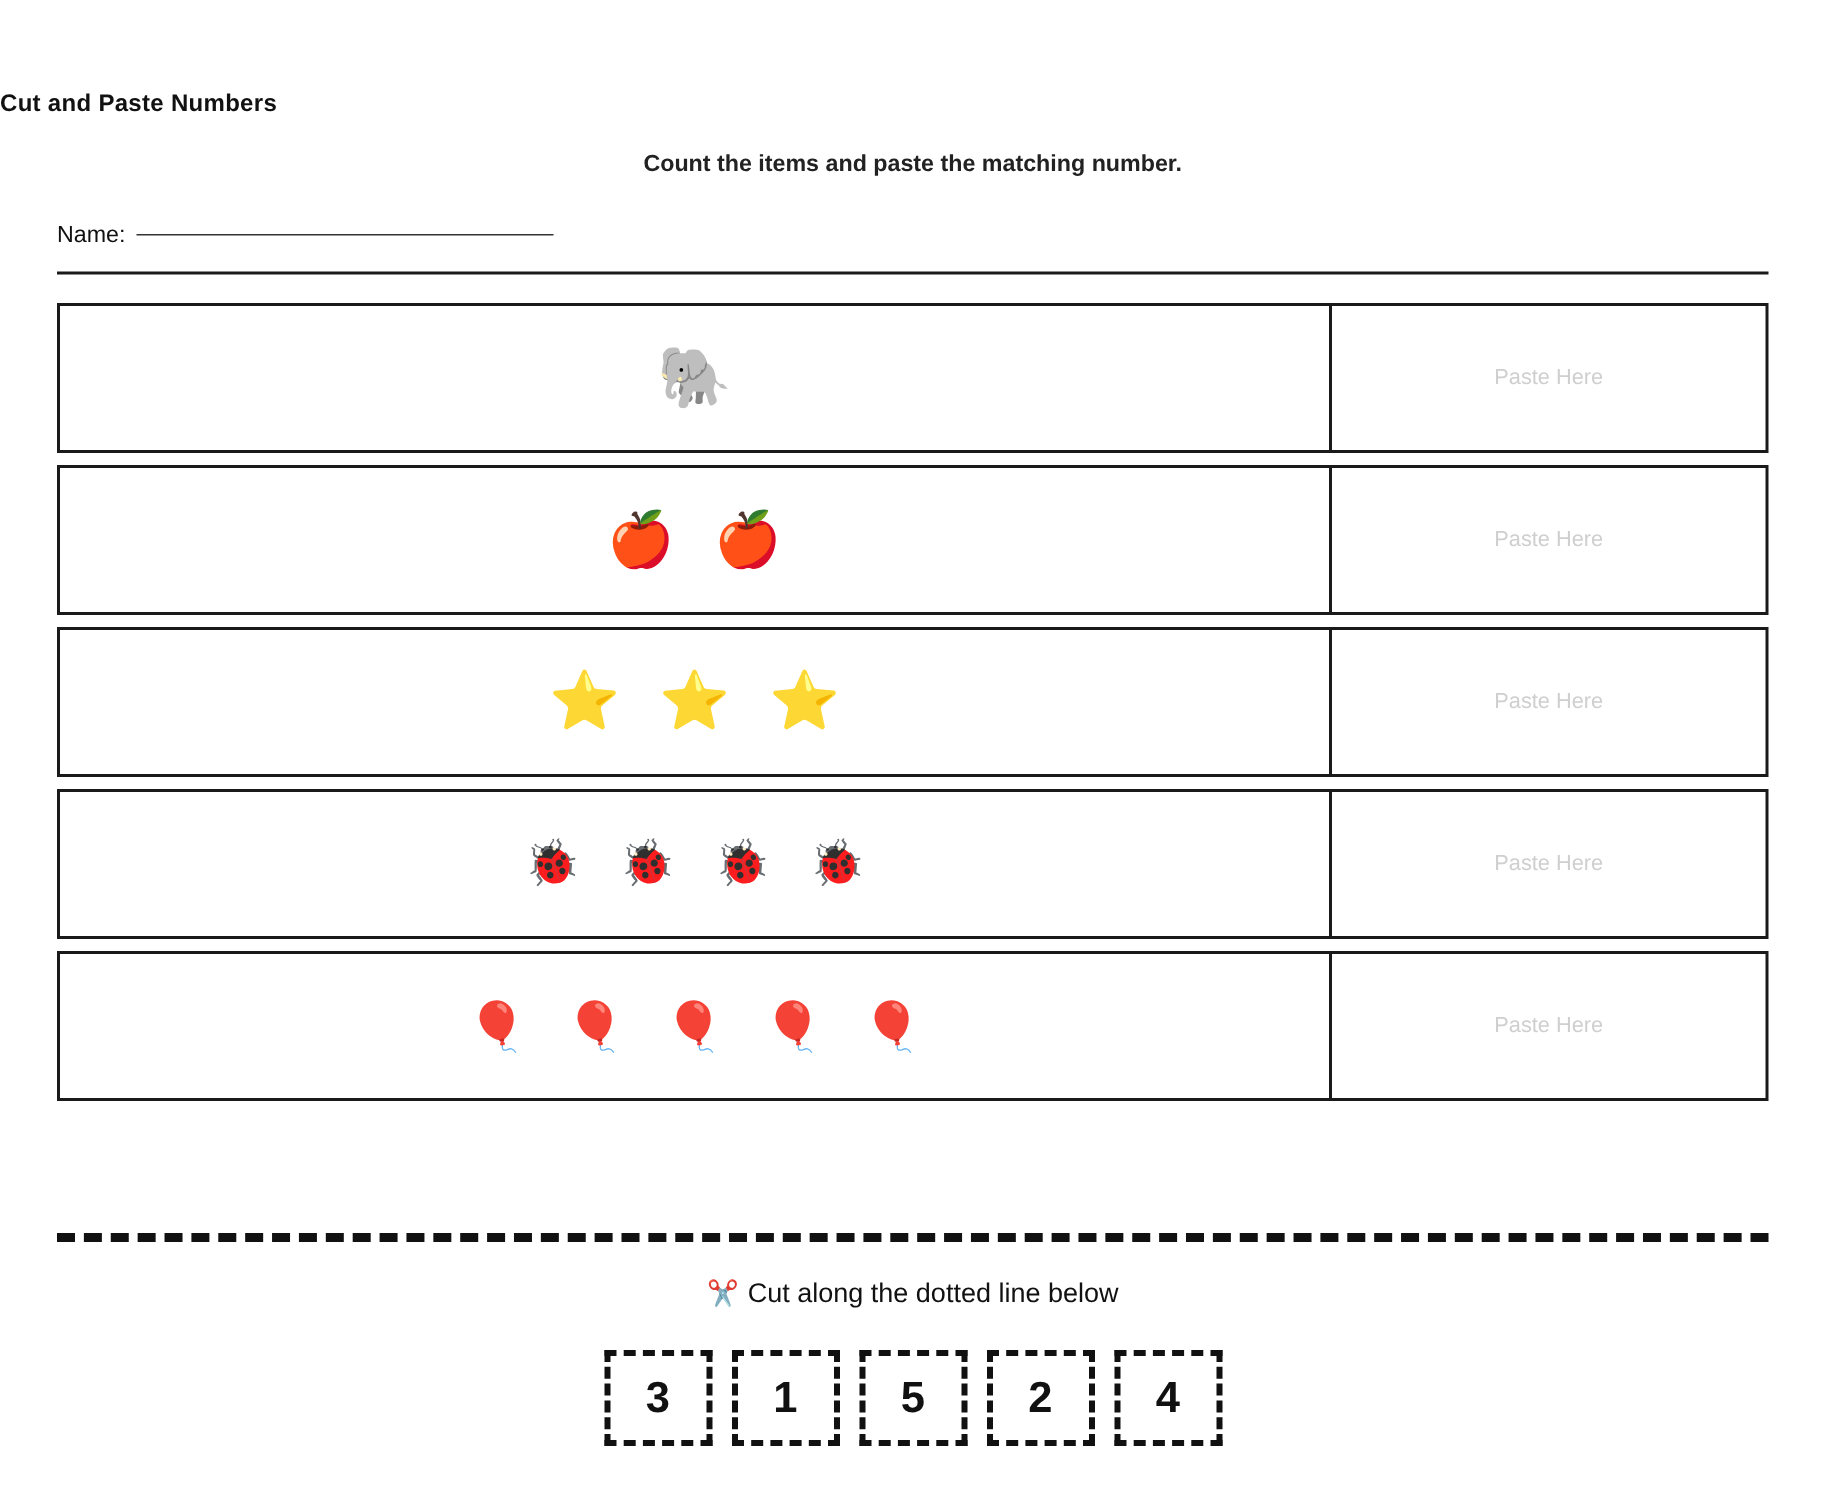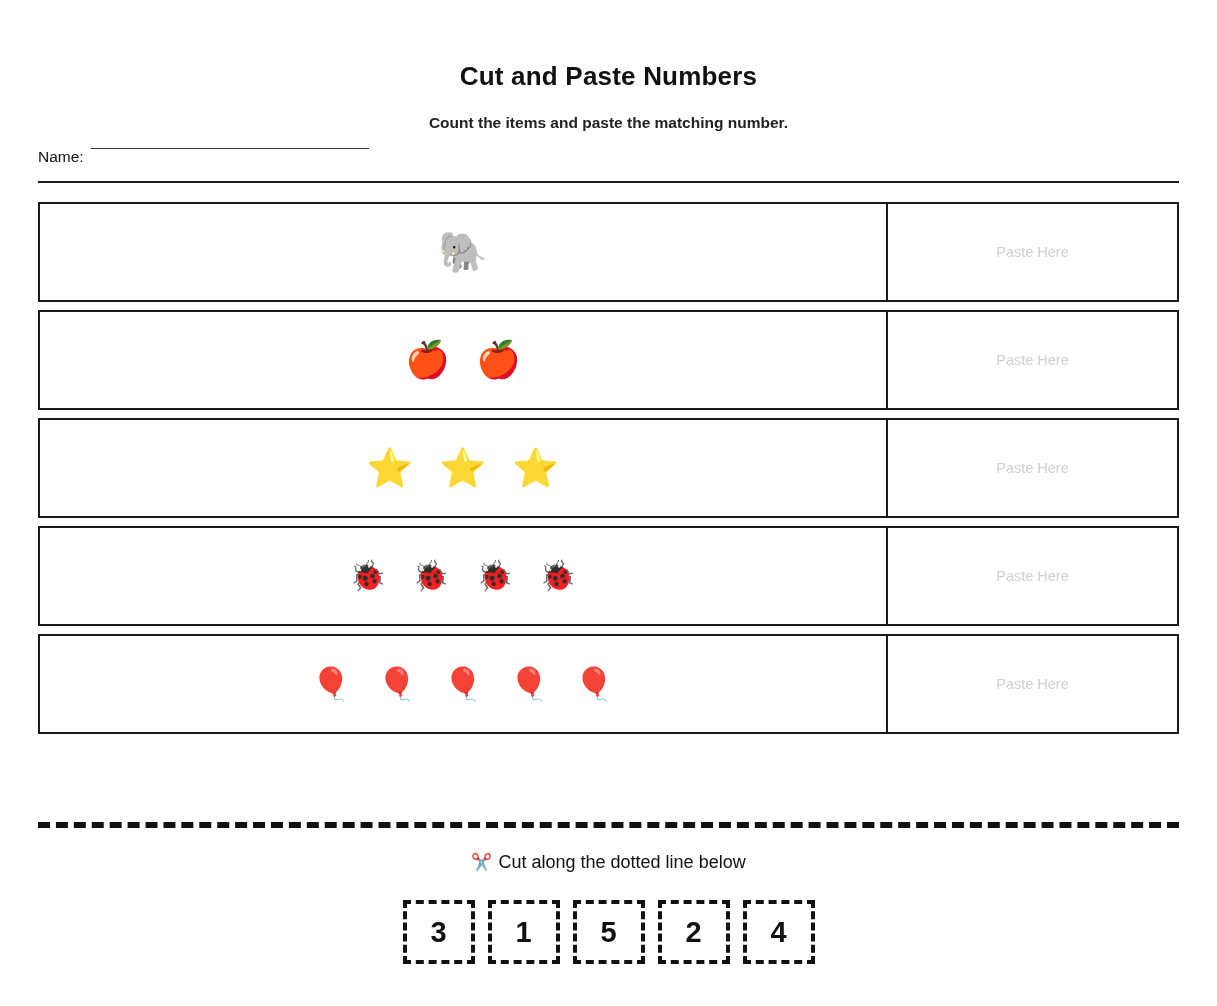--- a/index.html
+++ b/index.html
@@ -16,42 +16,41 @@
     overflow: hidden;
   }
   .sheet {
     position: absolute;
     left: 0; top: 0;
     width: 1217px;
     height: 1006px;
     box-sizing: border-box;
   }
   .title {
-    text-align: center;
-    font-size: 26px;
+    font-size: 16px;
     font-weight: bold;
     color: #111111;
     margin: 0;
     padding-top: 61px;
     letter-spacing: 0.2px;
   }
   .subtitle {
     text-align: center;
     font-size: 15.5px;
     color: #222222;
     margin: 0;
     padding-top: 22px;
     font-weight: bold;
   }
   .name-row {
     position: absolute;
     left: 38px;
     top: 148px;
     display: flex;
-    align-items: flex-start;
+    align-items: center;
     font-size: 15.5px;
     color: #111111;
   }
   .name-label {
     font-size: 15.5px;
     color: #111111;
     padding-bottom: 1px;
   }
   .name-line {
     width: 278px;

